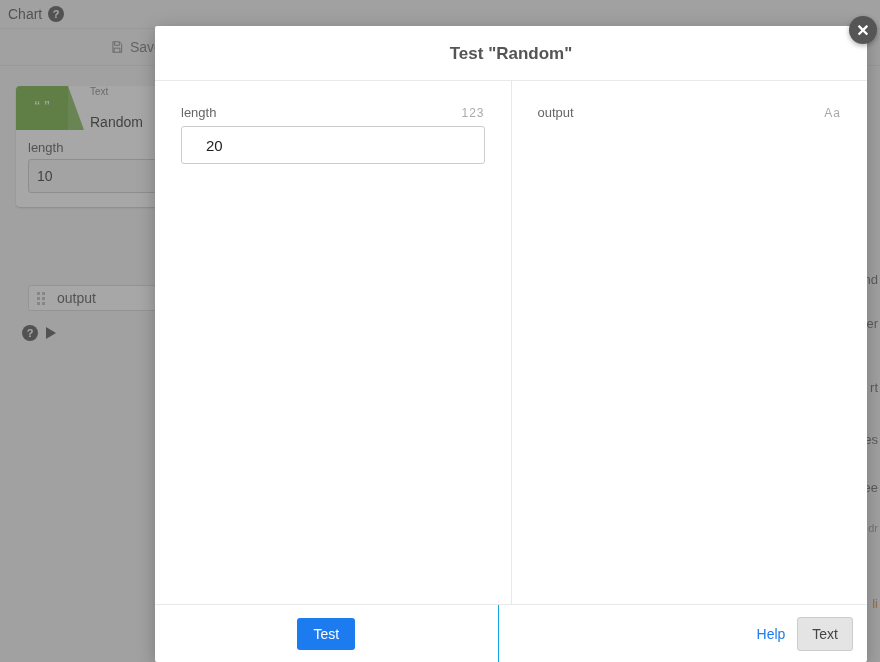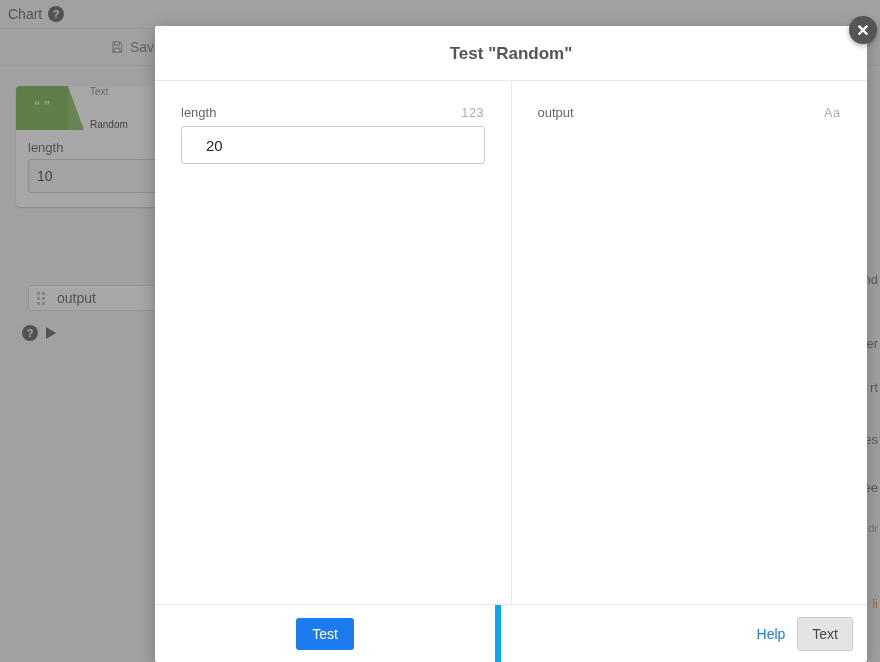--- a/index.html
+++ b/index.html
@@ -50,21 +50,21 @@
     color:#fff; font-size:16px;
   }
   .block-badge-edge {
     width:0; height:0;
     border-top: 44px solid transparent;
     border-left: 16px solid #6fae3c;
     opacity:0.85;
   }
   .block-title-wrap { display:flex; flex-direction:column; justify-content:space-between; padding-left:6px;}
   .block-kicker { font-size:10px; color:#888; }
-  .block-title  { font-size:10px; color:#333; }
+  .block-title  { font-size:14px; color:#333; }
   .block-body { padding:10px 12px 14px; }
   .bg-label { font-size:13px; color:#555; margin-bottom:4px; display:block;}
   .bg-input {
     width:100%; height:34px; border:1px solid #ccc; border-radius:3px;
     padding:0 8px; font-size:14px; color:#333; background:#f6f6f6;
   }
   .output-chip-row { margin-top:78px; padding-left:12px; display:flex; align-items:center;}
   .output-chip {
     display:flex; align-items:center; gap:8px;
     border:1px solid #d9d9d9; border-radius:3px;
@@ -132,21 +132,21 @@
     border:1px solid #ccc; border-radius:3px;
     padding:8px 10px; font-size:15px; color:#222;
     resize:both; font-family:inherit; line-height:1.2;
   }
   .m-footer {
     display:flex; border-top:1px solid #e8e8e8; height:58px;
   }
   .m-footer-left, .m-footer-right {
     flex:1; display:flex; align-items:center;
   }
-  .m-footer-left { justify-content:center; border-right:6px solid #0ea5e9; }
+  .m-footer-left { justify-content:center; border-right:1px solid #0ea5e9; }
   .m-footer-right { justify-content:flex-end; padding-right:14px; gap:12px;padding-left:12px;}
   .btn-primary {
     background:#1d7bf0; color:#fff; border:none; border-radius:3px;
     padding:8px 16px; font-size:14px; cursor:pointer;
   }
   .btn-link { color:#1d7bf0; font-size:14px; cursor:pointer; background:none; border:none; }
   .btn-grey {
     background:#e4e4e4; color:#444; border:1px solid #ccc; border-radius:3px;
     padding:8px 14px; font-size:14px; cursor:pointer;
   }
@@ -196,21 +196,21 @@
       </div>
     </div>
 
     <div class="footer-icons">
       <span class="help-circle">?</span>
       <div class="play-tri"></div>
     </div>
   </div>
 
   <div class="rh-frag" style="top:272px">nd</div>
-  <div class="rh-frag" style="top:336px">er</div>
+  <div class="rh-frag" style="top:316px">er</div>
   <div class="rh-frag" style="top:380px">rt</div>
   <div class="rh-frag" style="top:432px">es</div>
   <div class="rh-frag" style="top:480px">ee</div>
   <div class="rh-frag" style="top:522px;font-size:11px;color:#999">r dr</div>
   <div class="rh-frag" style="top:596px;color:#e08a3a">li</div>
 </div>
 
 <div class="overlay"></div>
 
 <div class="modal">

